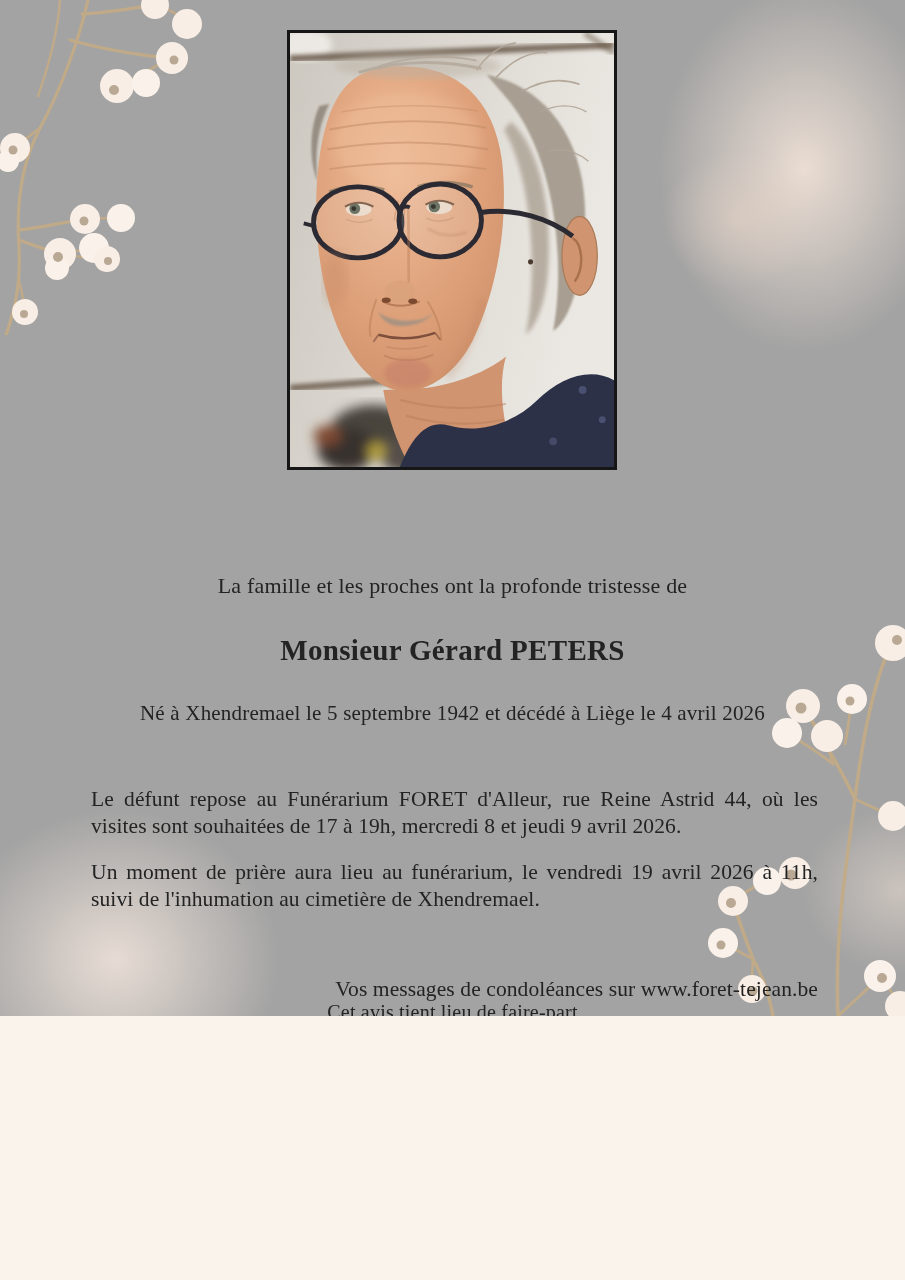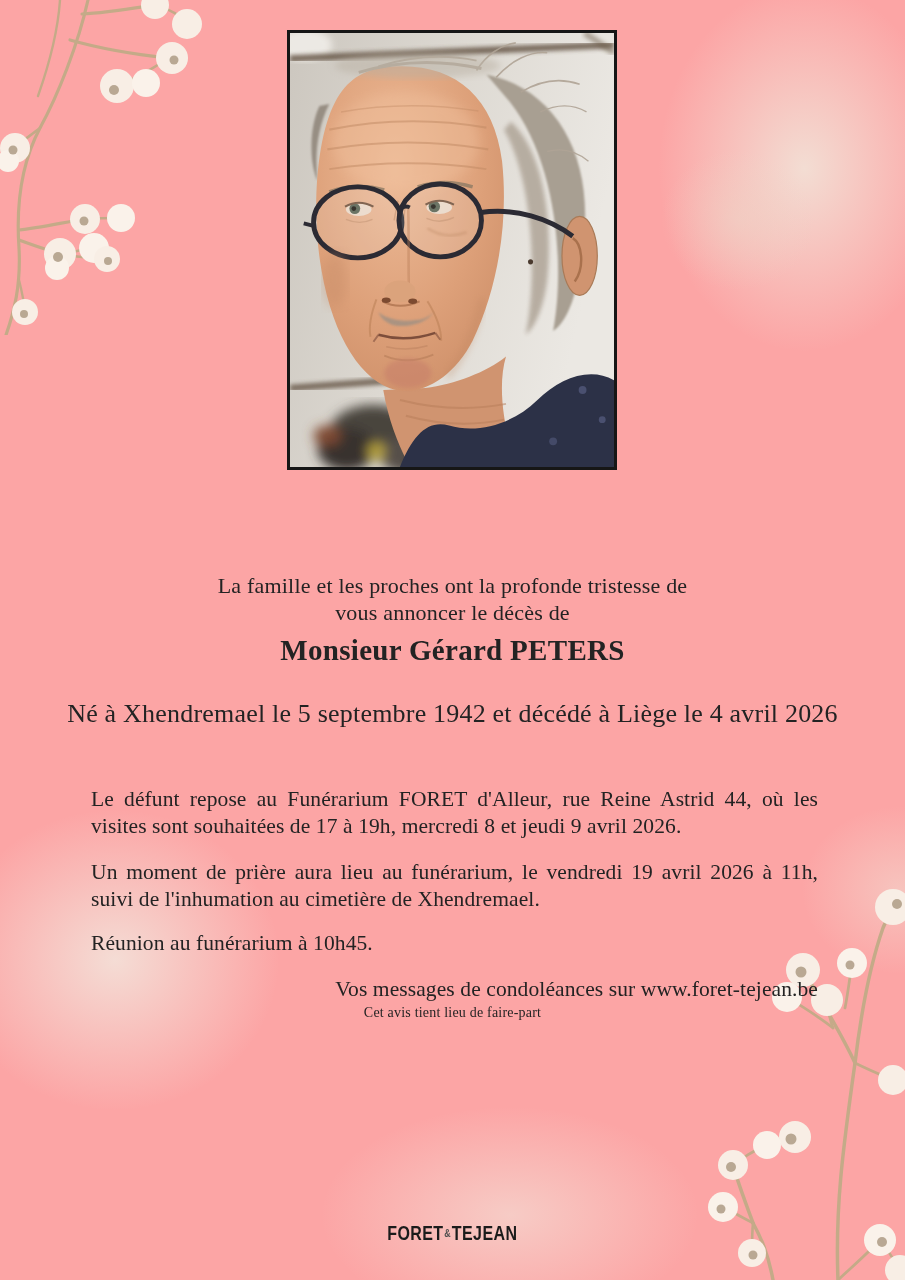--- a/index.html
+++ b/index.html
@@ -1,16 +1,16 @@
 <!DOCTYPE html>
 <html><head>
 <meta charset="utf-8">
 <style>
   html,body{margin:0;padding:0;background:#faf3ec;}
-  #card{position:relative;width:905px;height:1280px;background:#fca5a5;overflow:hidden;
+  #card{position:relative;width:905px;height:1016px;background:#a3a3a3;overflow:hidden;
         font-family:"Liberation Serif","DejaVu Serif",serif;color:#232323;}
   .abs{position:absolute;margin:0;}
   .wash{position:absolute;pointer-events:none;}
   .wash-tr{left:590px;top:-70px;width:390px;height:530px;
     background:radial-gradient(ellipse 52% 48% at 55% 45%,rgba(242,227,216,.9),rgba(242,227,216,0) 72%);}
   .wash-tr2{left:628px;top:120px;width:220px;height:200px;
     background:radial-gradient(ellipse 50% 50% at 50% 50%,rgba(236,216,201,.45),rgba(236,216,201,0) 70%);}
   .wash-bl{left:-120px;top:745px;width:470px;height:430px;
     background:radial-gradient(ellipse 50% 50% at 50% 50%,rgba(243,230,221,.85),rgba(243,230,221,0) 70%);}
   .wash-bc{left:240px;top:1060px;width:540px;height:310px;
@@ -18,28 +18,28 @@
   .wash-mr{left:760px;top:770px;width:280px;height:240px;
     background:radial-gradient(ellipse 50% 50% at 50% 50%,rgba(242,227,215,.5),rgba(242,227,215,0) 70%);}
   .deco{position:absolute;pointer-events:none;}
   .photo-frame{position:absolute;left:287px;top:30px;width:330px;height:440px;
     border:3px solid #161616;box-sizing:border-box;background:#d8d4cc;}
   .photo-frame svg{display:block;width:100%;height:100%;}
   .line{position:absolute;left:0;width:100%;text-align:center;white-space:nowrap;
         font-size:22px;line-height:27px;letter-spacing:.2px;}
   .intro{top:572px;}
   .name{top:637px;font-size:29px;font-weight:bold;letter-spacing:.3px;}
-  .life{top:700px;font-size:26px;}
+  .life{top:700px;font-size:21px;}
   .para{position:absolute;left:91px;width:727px;font-size:21.5px;line-height:27px;
         text-align:justify;letter-spacing:.1px;margin-top:32px;}
   .p-repose{top:754px;}
   .p-priere{top:827px;}
   .p-reunion{top:898px;text-align:left;}
   .p-condol{top:944px;text-align:right;}
-  .notice{top:999px;font-size:14px;}
+  .notice{top:999px;font-size:20px;}
   .logo{position:absolute;left:0;top:1211px;width:100%;display:flex;justify-content:center;margin-top:11px;}
   .logo-inner{display:inline-flex;align-items:baseline;transform:scaleX(.8);
     font-family:"Liberation Sans","DejaVu Sans",sans-serif;font-weight:700;
     font-size:20px;letter-spacing:.5px;color:#1b1b1b;}
   .logo-amp{font-size:11px;position:relative;top:-3px;margin:0 1px;color:#4e4e4e;}
 </style>
 </head>
 <body>
 
 <div id="card">
@@ -256,32 +256,30 @@
         <path d="M96,327 Q120,337 146,326" stroke="#b27a56" stroke-width="2" fill="none" opacity=".55"></path>
         <ellipse cx="120" cy="345" rx="24" ry="15" fill="#c8806a" opacity=".6" filter="url(#b2)"></ellipse>
         <path d="M196,270 C190,302 176,330 160,348" stroke="#bd8560" stroke-width="6" fill="none" opacity=".35" filter="url(#b4)"></path>
         <ellipse cx="46" cy="250" rx="12" ry="28" fill="#c58a66" opacity=".4" filter="url(#b6)"></ellipse>
       </g>
     </svg>
   </div>
 
   <p class="abs line intro">
     <span>La famille et les proches ont la profonde tristesse de</span><br>
-    <span>vous annoncer le décès de</span>
   </p>
 
   <p class="abs line name">Monsieur Gérard PETERS</p>
 
   <p class="abs line life">Né à Xhendremael le 5 septembre 1942 et décédé à Liège le 4 avril 2026</p>
 
   <p class="para p-repose">Le défunt repose au Funérarium FORET d'Alleur, rue Reine Astrid 44, où les visites sont souhaitées de 17 à 19h, mercredi 8 et jeudi 9 avril 2026.</p>
 
   <p class="para p-priere">Un moment de prière aura lieu au funérarium, le vendredi 19 avril 2026 à 11h, suivi de l'inhumation au cimetière de Xhendremael.</p>
 
-  <p class="para p-reunion">Réunion au funérarium à 10h45.</p>
 
   <p class="para p-condol">Vos messages de condoléances sur www.foret-tejean.be</p>
 
   <p class="abs line notice">Cet avis tient lieu de faire-part</p>
 
   <div class="logo">
     <div class="logo-inner">
       <span>FORET</span>
         <span class="logo-amp">&amp;</span>
         <span>TEJEAN</span>

